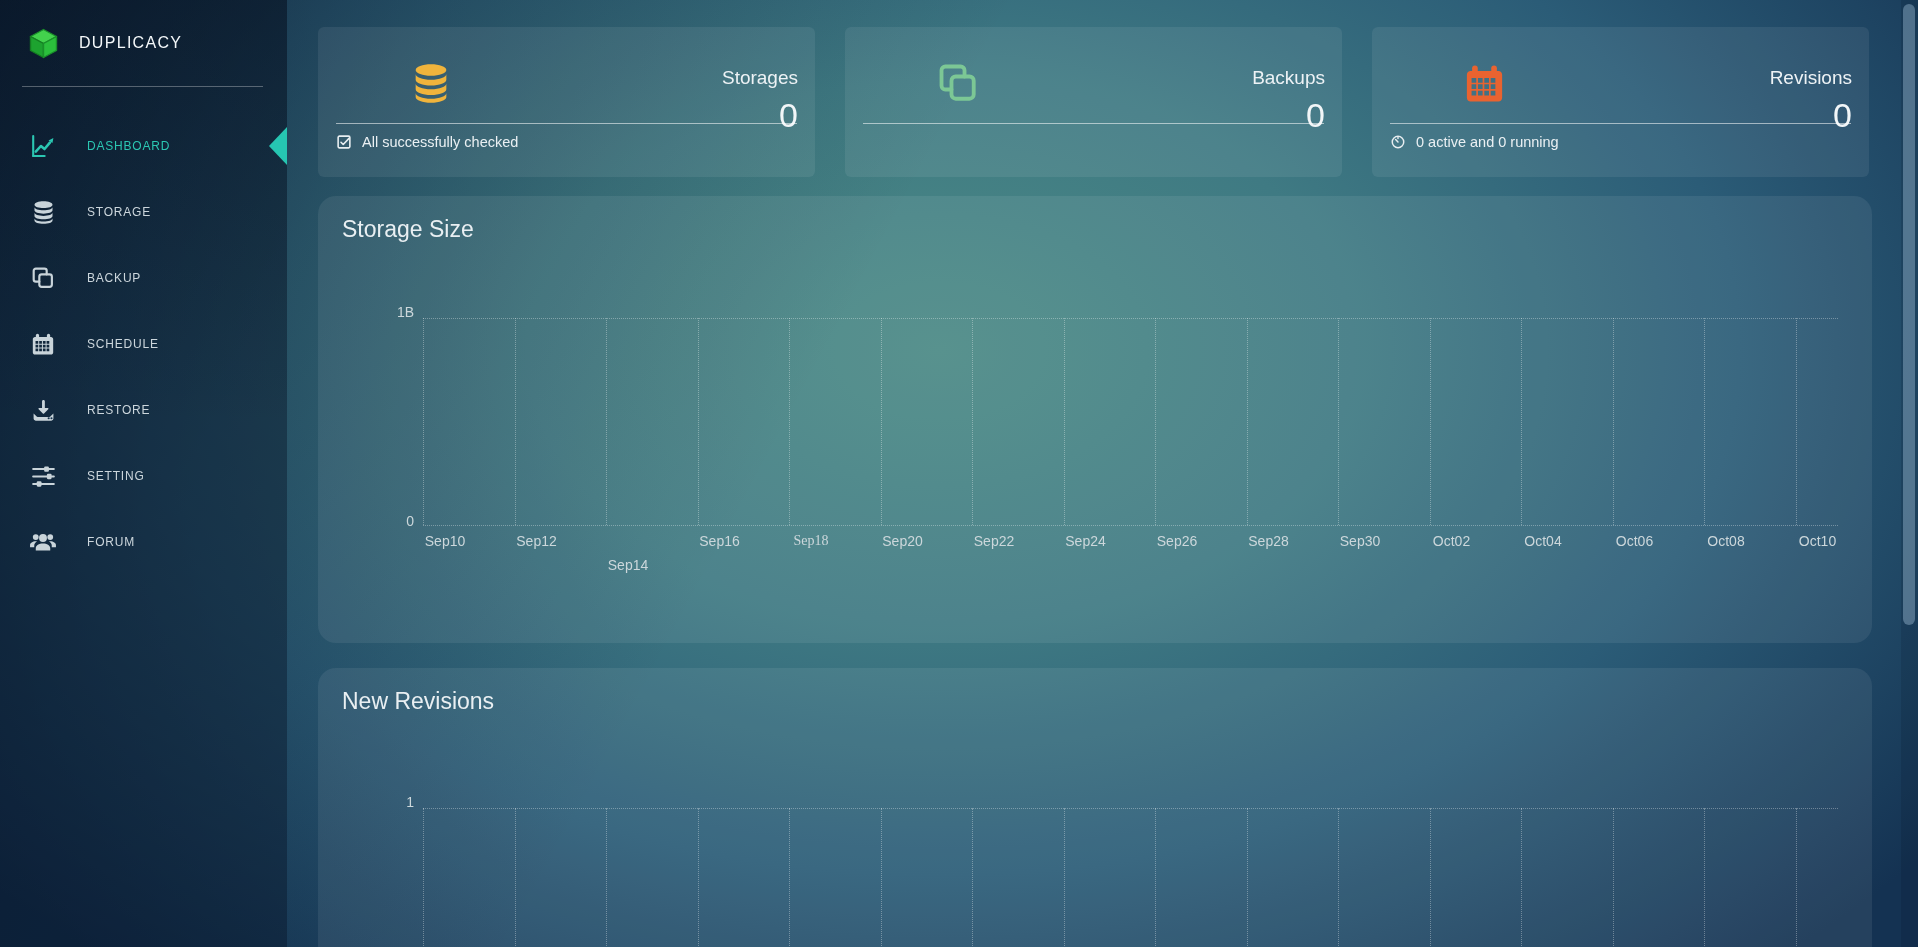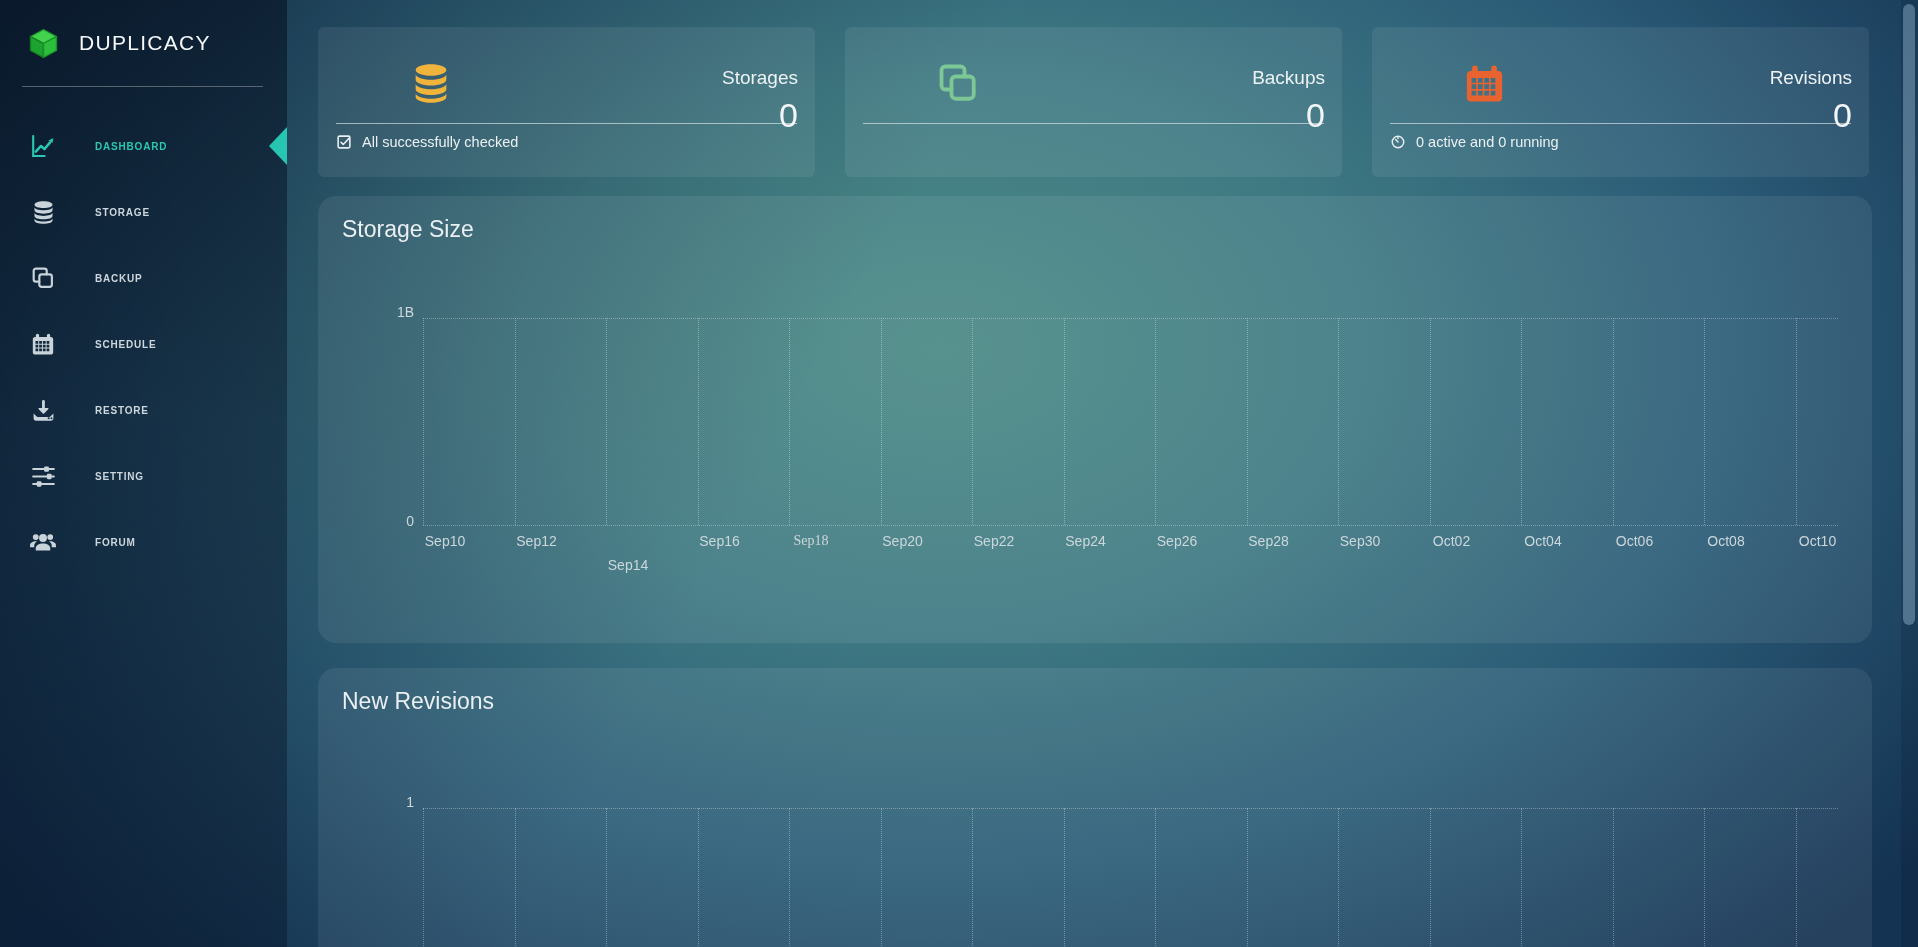--- a/index.html
+++ b/index.html
@@ -9,26 +9,26 @@
     background-image:
       linear-gradient(118deg, rgba(6,16,31,0.55) 0%, rgba(6,16,31,0.26) 18%, rgba(6,16,31,0) 42%),
       radial-gradient(1250px 820px at 49% 37%, #4b8a85 0%, #3f7a83 33%, #2b5c77 64%, #143252 100%);
   }
   #app{position:relative;width:1918px;height:947px;}
 
   
   .sidebar{position:absolute;left:0;top:0;width:287px;height:947px;
     background:linear-gradient(180deg, rgba(5,13,26,0.30) 0%, rgba(5,13,26,0) 45%), rgba(8,20,38,0.42);}
   .brand{display:flex;align-items:center;height:86px;padding-left:27px;gap:19px;cursor:pointer;}
-  .brand-name{font-size:21px;letter-spacing:1.3px;color:#f4f8fa;}
+  .brand-name{font-size:16px;letter-spacing:1.3px;color:#f4f8fa;}
   .brand-divider{position:absolute;left:22px;right:24px;top:86px;border-top:1px solid rgba(255,255,255,0.30);}
   .nav{position:absolute;left:0;top:113px;width:287px;}
   .nav-item{position:relative;height:66px;display:flex;align-items:center;cursor:pointer;}
   .nav-icon{width:30px;margin-left:28px;display:flex;justify-content:center;color:#c9d4da;}
-  .nav-label{margin-left:37px;font-size:10px;font-weight:bold;letter-spacing:0.8px;color:#ccd6dc;}
+  .nav-label{margin-left:29px;font-size:12px;font-weight:normal;letter-spacing:0.8px;color:#ccd6dc;}
   .nav-item.active .nav-label,.nav-item.active .nav-icon{color:#2bc7b2;}
   .active-arrow{position:absolute;right:0;top:50%;transform:translateY(-50%);width:0;height:0;
     border-top:19px solid transparent;border-bottom:19px solid transparent;border-right:18px solid #26c6b2;}
 
   
   .stat-card{position:absolute;top:27px;width:497px;height:150px;border-radius:6px;
     background:rgba(255,255,255,0.075);}
   .stat-icon{position:absolute;left:90px;top:33px;}
   .stat-caption{position:absolute;right:17px;top:22px;text-align:right;margin-top:19px;}
   .stat-label{font-size:19px;line-height:20px;color:#edf2f5;}

